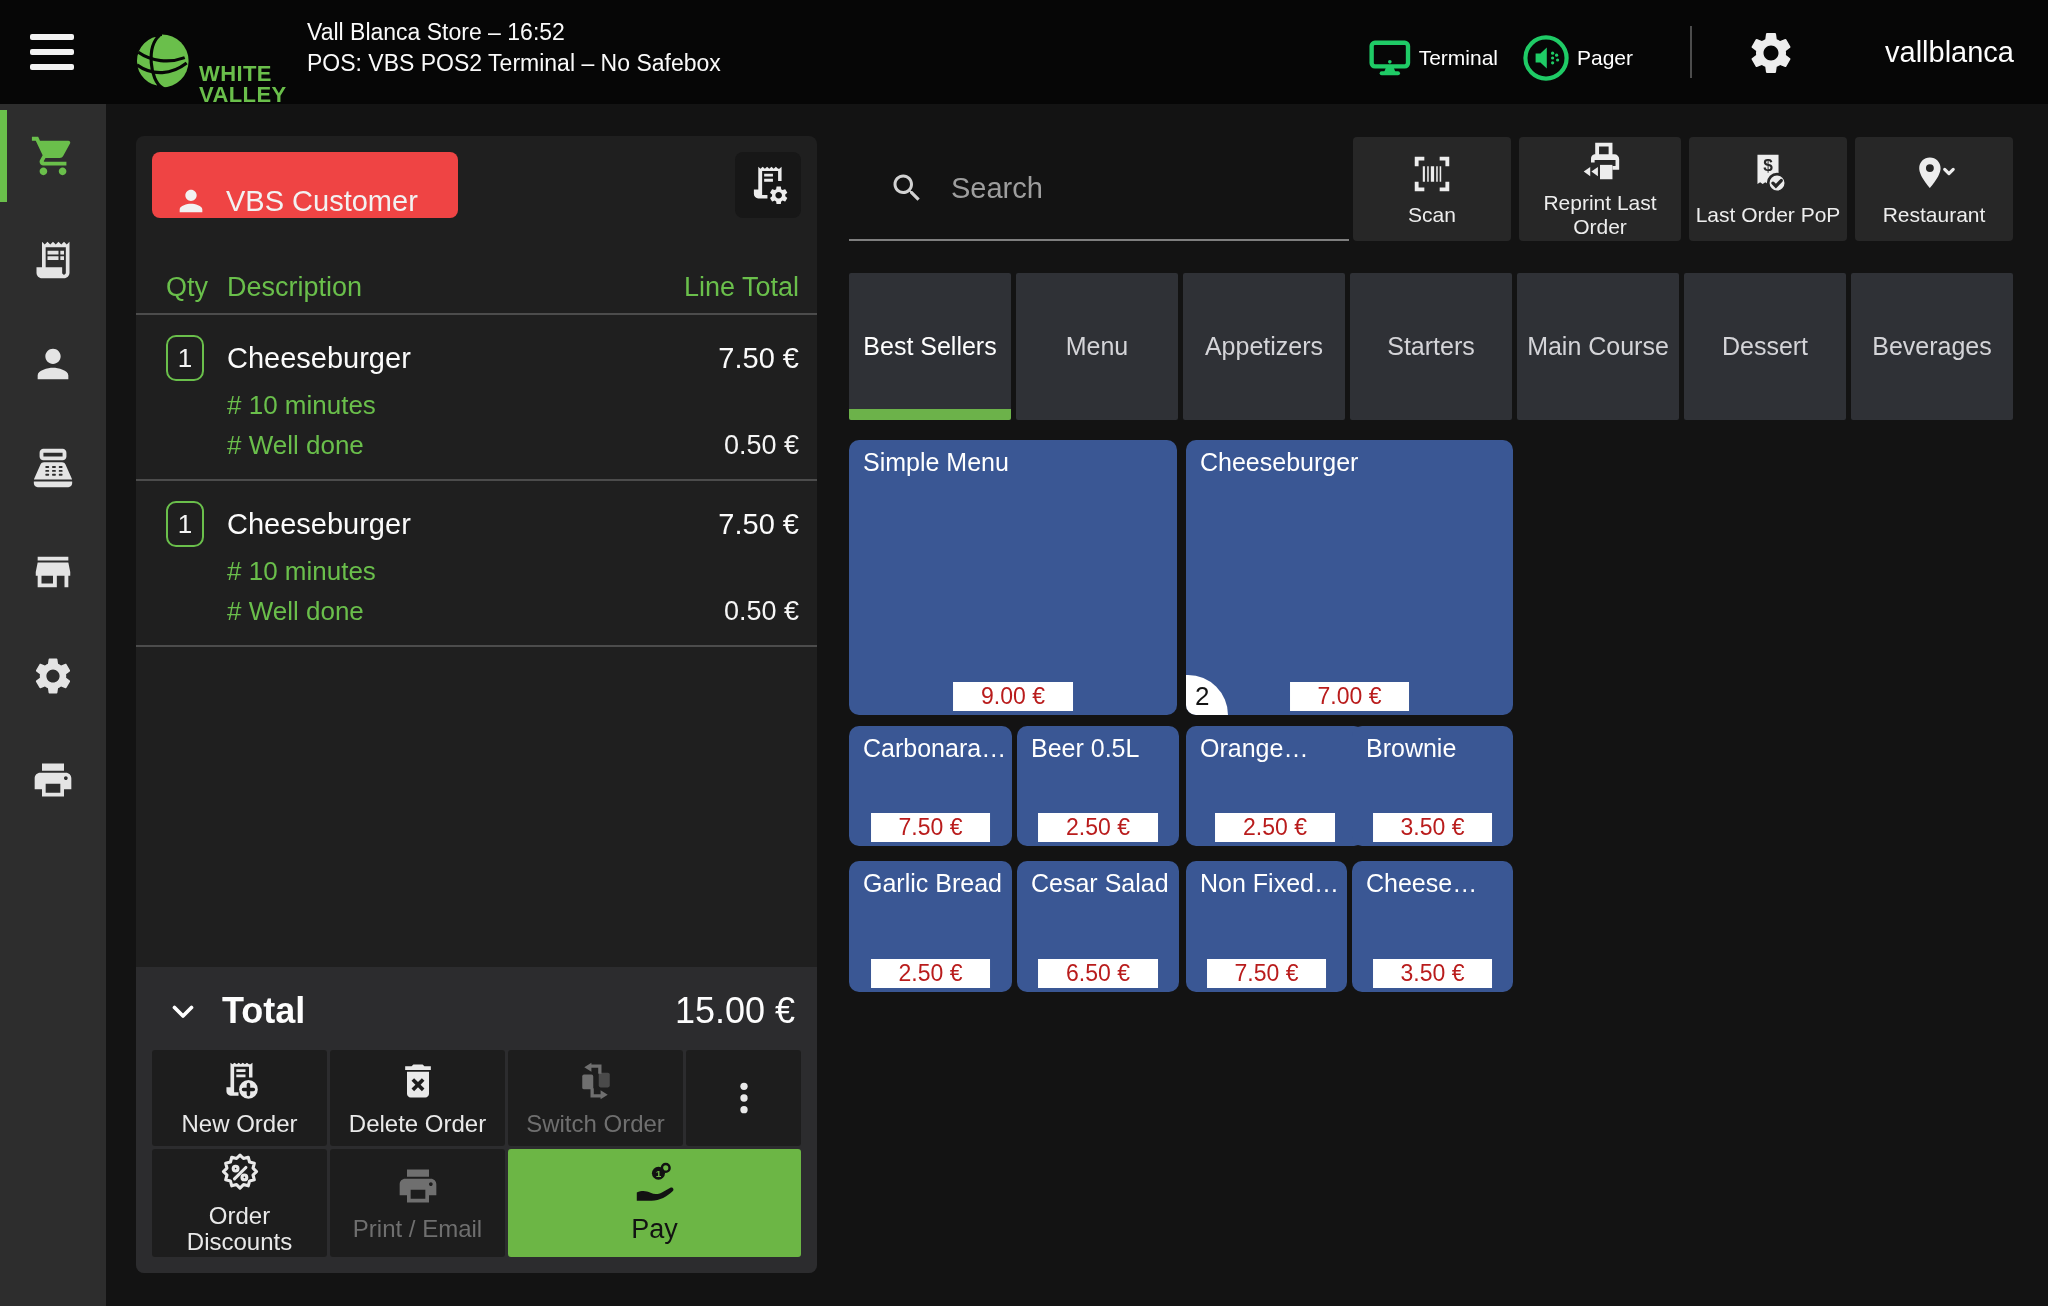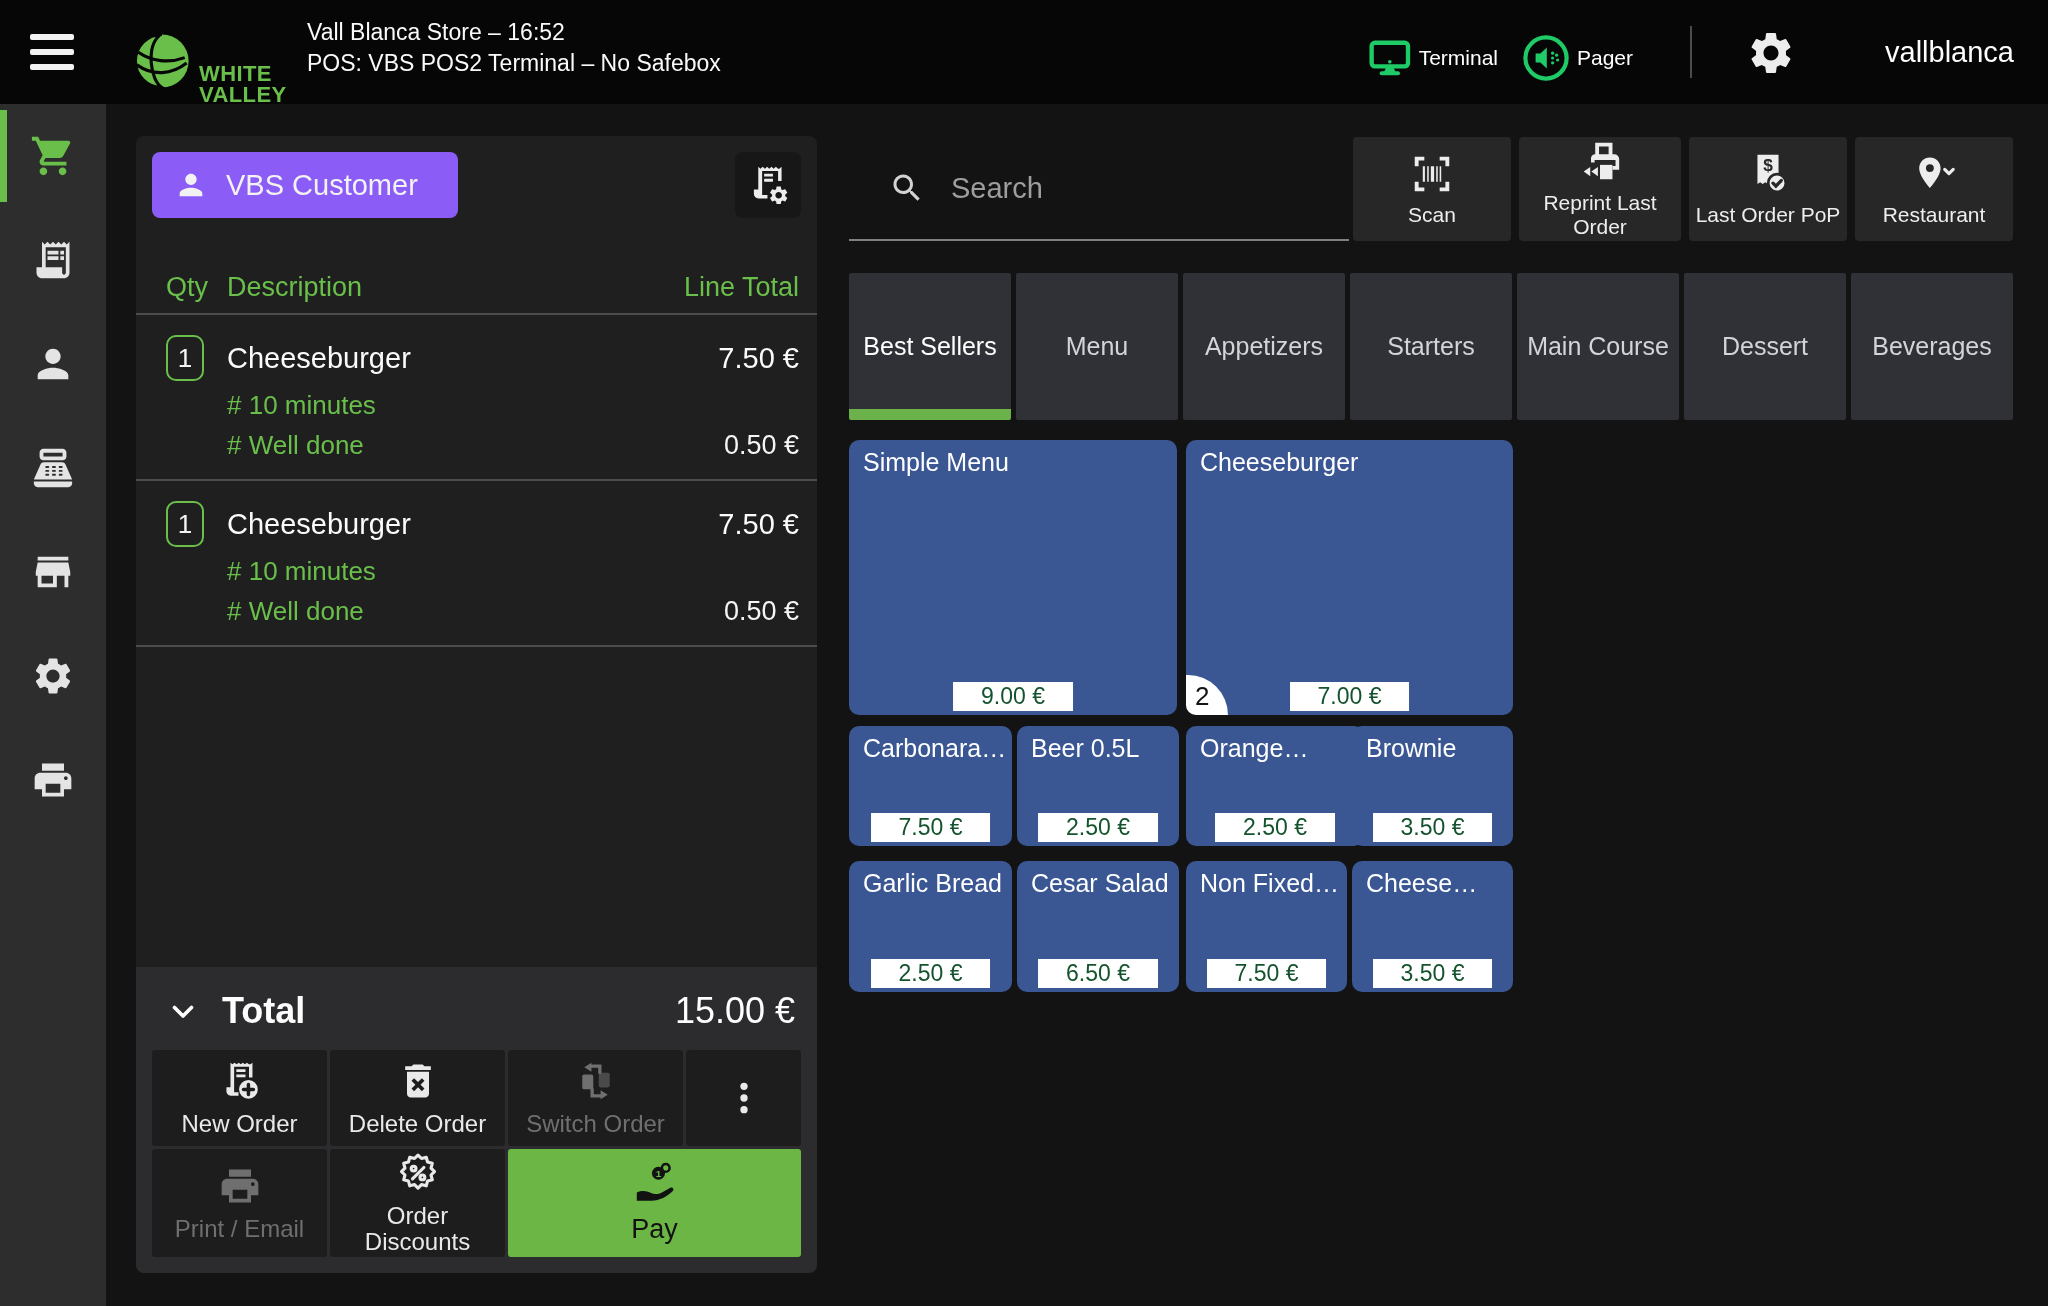--- a/index.html
+++ b/index.html
@@ -24,21 +24,21 @@
 
   
   .siderail { position:absolute; left:0; top:104px; width:106px; height:1202px; background:#2d2d2d; }
   .side-item { position:relative; height:104px; display:flex; align-items:center; justify-content:center; color:#e4e4e4; cursor:pointer; }
   .side-item.active { color:#6abf4b; }
   .side-item.active::before { content:""; position:absolute; left:0; top:6px; bottom:6px; width:7px; background:#6abf4b; }
 
   
   .order-panel { position:absolute; left:136px; top:136px; width:681px; height:1137px; background:#1f1f1f; border-radius:8px; display:flex; flex-direction:column; overflow:hidden; }
   .panel-head { padding:16px 16px 0 16px; display:flex; justify-content:space-between; align-items:flex-start; }
-  .customer-btn { width:306px; height:66px; background:#8b5cf6; border-radius:8px; display:flex; align-items:center; gap:18px; padding:0 22px; color:#f2f2f2; cursor:pointer; }
+  .customer-btn { width:306px; height:66px; background:#ef4444; border-radius:8px; display:flex; align-items:flex-end; gap:18px; padding:0 22px; color:#f2f2f2; cursor:pointer; }
   .customer-btn .cust-label { font-size:29px; }
   .order-settings-btn { width:66px; height:66px; background:#171717; border-radius:8px; display:flex; align-items:center; justify-content:center; color:#ececec; cursor:pointer; }
   .cols-header { margin-top:54px; padding:0 18px 10px 30px; display:flex; align-items:center; color:#6abf4b; font-size:27px; }
   .col-qty { width:61px; }
   .col-total { margin-left:auto; }
   .items-list { flex:0 0 auto; }
   .order-item { border-top:2px solid #4c4c4c; padding:18px 18px 16px 30px; cursor:pointer; }
   .order-item:last-child { border-bottom:2px solid #4c4c4c; }
   .item-main { display:flex; align-items:center; height:50px; }
   .qty-badge { display:inline-flex; align-items:center; justify-content:center; width:38px; height:46px; border:2px solid #6abf4b; border-radius:10px; font-size:26px; color:#f5f5f5; }
@@ -67,21 +67,21 @@
   .quick-actions { position:absolute; left:1353px; top:137px; display:flex; gap:8px; }
   .qa-btn { width:158px; height:104px; background:#272727; border-radius:4px; display:flex; flex-direction:column; align-items:center; justify-content:center; gap:6px; color:#ededed; font-size:21px; text-align:center; line-height:1.12; cursor:pointer; }
   .qa-btn:nth-child(2) { width:162px; }
   .tabs { position:absolute; left:849px; top:273px; width:1164px; height:147px; display:flex; gap:5px; }
   .tab { position:relative; flex:1; background:#2f3136; border-radius:2px; display:flex; align-items:center; justify-content:center; font-size:25px; color:#d4d4d8; cursor:pointer; overflow:hidden; }
   .tab.active { color:#fff; font-weight:normal; }
   .tab.active::after { content:""; position:absolute; left:0; right:0; bottom:0; height:11px; background:#6cb24a; }
 
   .tile { position:absolute; background:#3a5794; border-radius:10px; cursor:pointer; }
   .tile-name { position:absolute; top:8px; left:14px; right:8px; font-size:25px; color:#fff; white-space:nowrap; overflow:hidden; }
-  .tile-price { position:absolute; bottom:4px; left:50%; transform:translateX(-50%); background:#fff; color:#14532d; font-size:23px; padding:1px 28px; white-space:nowrap; }
+  .tile-price { position:absolute; bottom:4px; left:50%; transform:translateX(-50%); background:#fff; color:#b91c1c; font-size:23px; padding:1px 28px; white-space:nowrap; }
   .tile-badge { position:absolute; left:0; bottom:0; width:42px; height:40px; background:#fff; border-radius:0 40px 0 10px; display:flex; align-items:flex-end; padding:0 0 3px 9px; color:#141414; font-size:26px; }
   .tile.l1 { left:849px;  top:440px; width:328px; height:275px; }
   .tile.l2 { left:1186px; top:440px; width:327px; height:275px; }
   .tile.s1 { left:849px;  top:726px; width:163px; height:120px; }
   .tile.s2 { left:1017px; top:726px; width:162px; height:120px; }
   .tile.s3 { left:1186px; top:726px; width:178px; height:120px;text-decoration:underline; }
   .tile.s4 { left:1352px; top:726px; width:161px; height:120px; }
   .tile.s5 { left:849px;  top:861px; width:163px; height:131px; }
   .tile.s6 { left:1017px; top:861px; width:162px; height:131px; }
   .tile.s7 { left:1186px; top:861px; width:161px; height:131px; }
@@ -280,35 +280,35 @@
           <span class="glabel">Switch Order</span>
         </div>
         <div class="gbtn">
           <svg width="40" height="40" viewBox="0 0 24 24" fill="currentColor">
               <circle cx="12" cy="5" r="2.2"></circle>
               <circle cx="12" cy="12" r="2.2"></circle>
               <circle cx="12" cy="19" r="2.2"></circle>
             </svg>
         </div>
 
-        <div class="gbtn disabled">
-          <svg width="44" height="44" viewBox="0 0 24 24" fill="currentColor">
-              <path d="M19 8H5c-1.66 0-3 1.34-3 3v6h4v4h12v-4h4v-6c0-1.66-1.34-3-3-3zm-3 11H8v-5h8v5zm3-7c-.55 0-1-.45-1-1s.45-1 1-1 1 .45 1 1-.45 1-1 1zm-1-9H6v4h12V3z"></path>
-            </svg>
-          <span class="glabel">Print / Email</span>
-        </div>
         <div class="gbtn">
           <svg width="44" height="44" viewBox="0 0 24 24" fill="none" stroke="currentColor" stroke-width="1.7">
             <path d="M12 2.2l1.9 1.9 2.6-.7.7 2.6 2.6.7-.7 2.6 1.9 1.9-1.9 1.9.7 2.6-2.6.7-.7 2.6-2.6-.7-1.9 1.9-1.9-1.9-2.6.7-.7-2.6-2.6-.7.7-2.6-1.9-1.9 1.9-1.9-.7-2.6 2.6-.7.7-2.6 2.6.7z" stroke-linejoin="round"></path>
             <circle cx="9.6" cy="9.6" r="1.3"></circle>
               <circle cx="14.4" cy="14.4" r="1.3"></circle>
             <path d="M9 15.2 15.2 9" stroke-linecap="round"></path>
           </svg>
           <span class="glabel">Order Discounts</span>
         </div>
+        <div class="gbtn disabled">
+          <svg width="44" height="44" viewBox="0 0 24 24" fill="currentColor">
+              <path d="M19 8H5c-1.66 0-3 1.34-3 3v6h4v4h12v-4h4v-6c0-1.66-1.34-3-3-3zm-3 11H8v-5h8v5zm3-7c-.55 0-1-.45-1-1s.45-1 1-1 1 .45 1 1-.45 1-1 1zm-1-9H6v4h12V3z"></path>
+            </svg>
+          <span class="glabel">Print / Email</span>
+        </div>
         <div class="gbtn pay">
           <svg width="46" height="46" viewBox="0 0 24 24" fill="currentColor">
             <circle cx="17.6" cy="3.6" r="2" fill="none" stroke="currentColor" stroke-width="1.3"></circle>
             <circle cx="13.8" cy="6.4" r="3.4"></circle>
             <text x="13.8" y="8.2" text-anchor="middle" font-size="5.2" font-weight="bold" fill="#6cb645">1</text>
             <path d="M2.5 20.8v-4.4c2.9-1.2 5-.8 7.2.2 1.9.85 3.9.85 5.9-.2l4.4-2.4c1.1-.6 2.2.8 1.3 1.7-2.9 2.8-6.9 5.1-11.1 5.1H2.5z"></path>
           </svg>
           <span class="glabel">Pay</span>
         </div>
       </div>

